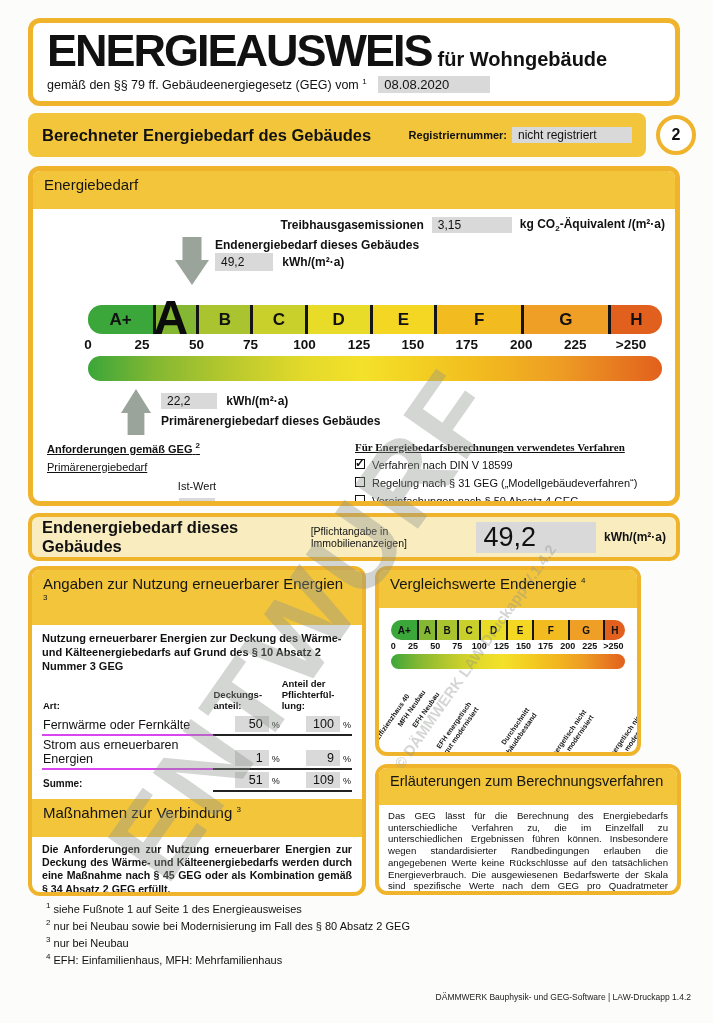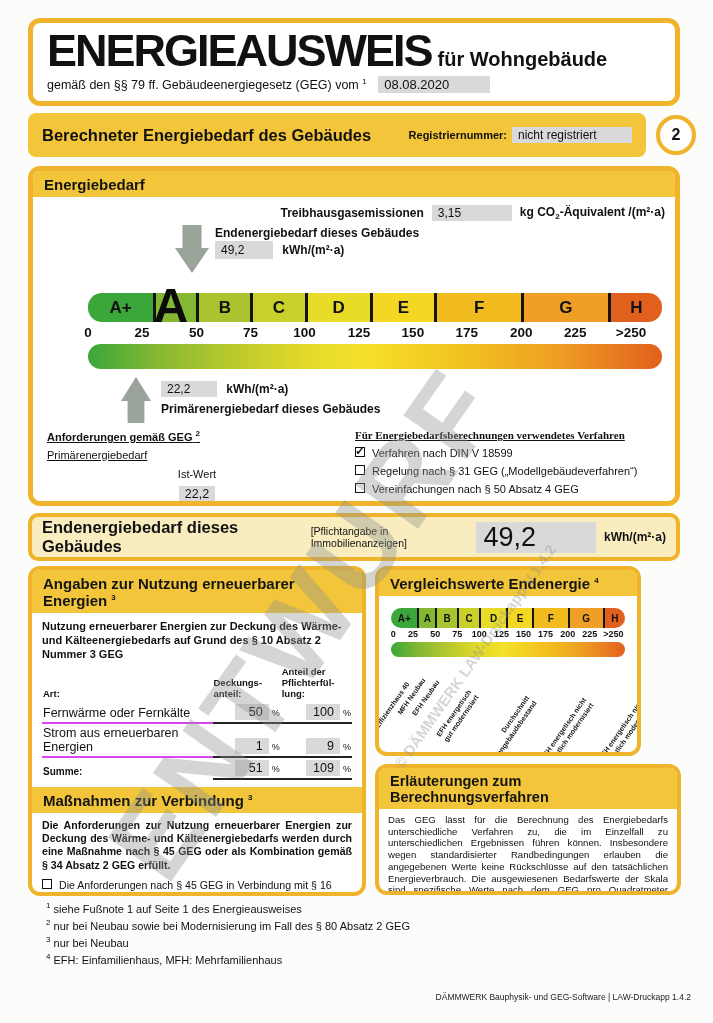--- a/index.html
+++ b/index.html
@@ -1,21 +1,21 @@
 <!DOCTYPE html>
 <html><head>
 <meta charset="utf-8">
 <style>
   html,body{margin:0;padding:0;}
   body{font-family:"Liberation Sans",sans-serif;background:#efefed;color:#111;}
   .page{position:relative;width:713px;height:1023px;background:#fcfcfa;overflow:hidden;margin:0 auto;}
 
   
   .panel{position:absolute;background:#fff;border:5px solid #efb42c;border-radius:12px;box-sizing:border-box;overflow:hidden;}
-  .hband{background:#f2c53a;font-weight:bold;font-size:15px;padding:5px 11px 4px;color:#151515;}
+  .hband{background:#f2c53a;font-weight:normal;font-size:15px;padding:5px 11px 16px;color:#151515;}
   .valbox{display:inline-block;background:#d9d9d9;padding:1px 6px;box-sizing:border-box;}
   .b{font-weight:bold}
   .u{text-decoration:underline}
   sup{font-size:8px}
 
   
   .titlebox{position:absolute;left:28px;top:18px;width:652px;height:88px;background:#fff;
     border:5px solid #efb42c;border-radius:12px;box-sizing:border-box;padding:4px 14px;}
   .maintitle{font-size:45px;font-weight:bold;letter-spacing:-2px;line-height:1.05;}
   .subtitle{font-size:20px;font-weight:bold;margin-left:6px;}

